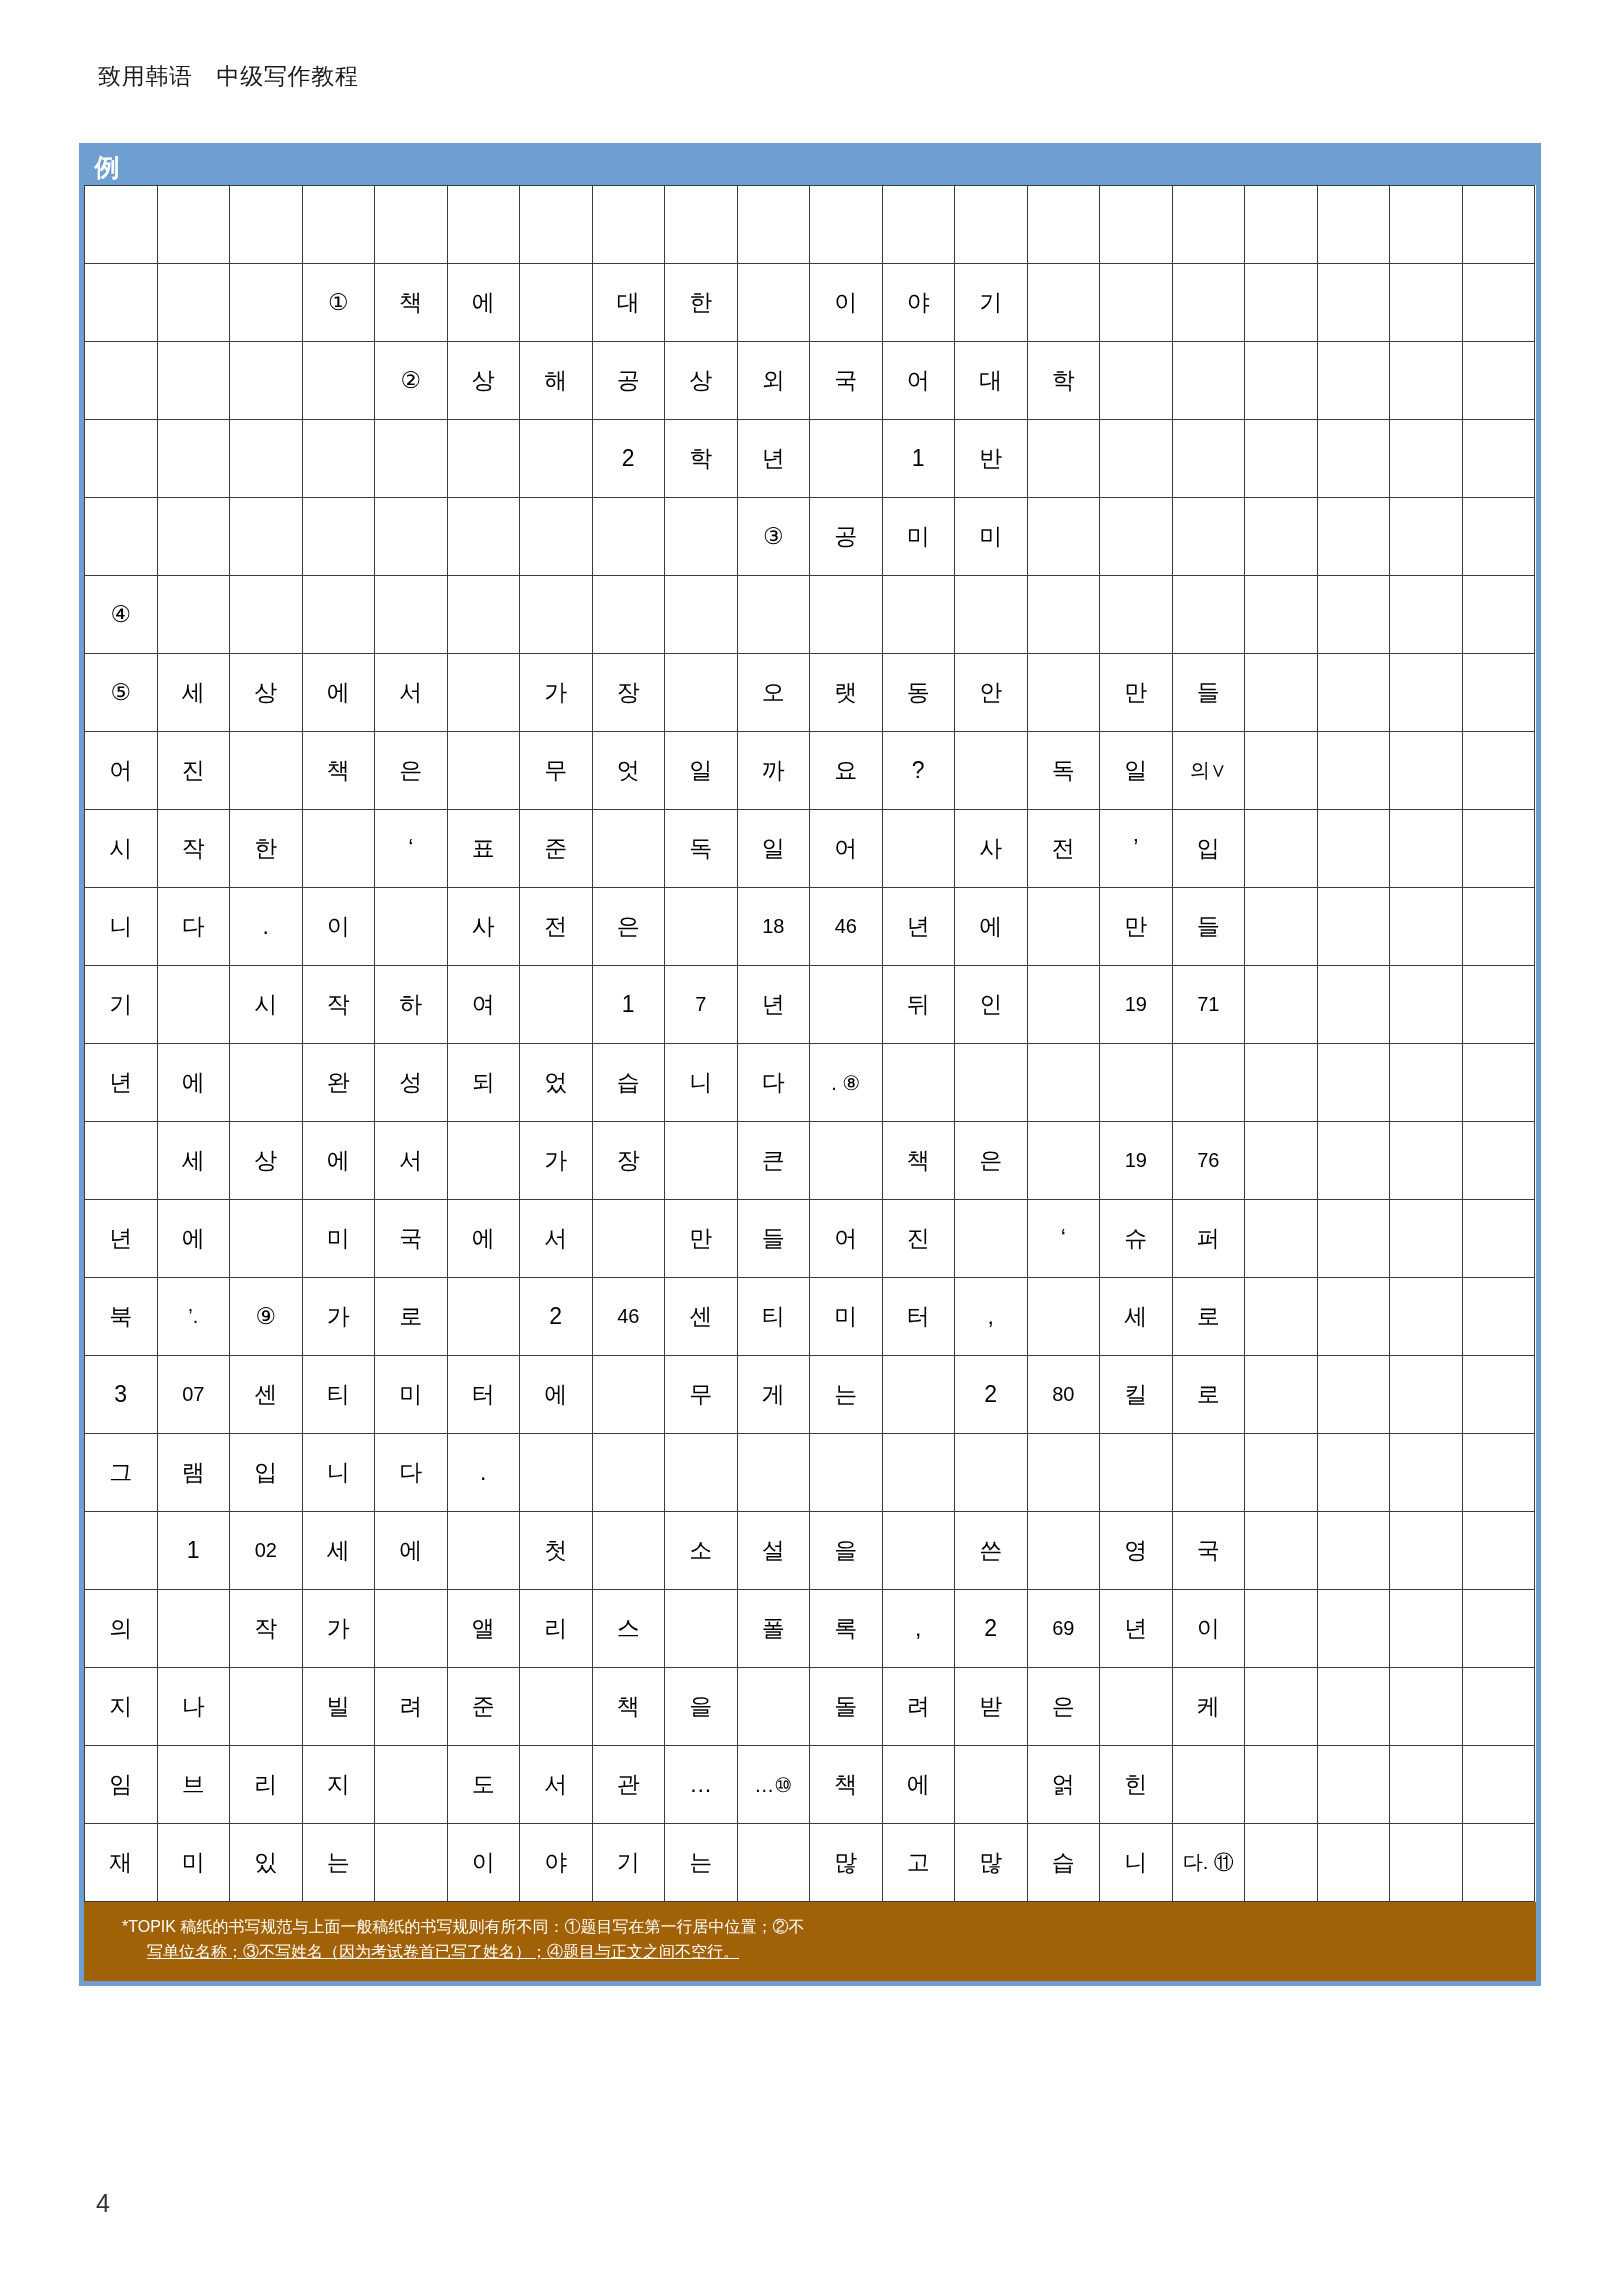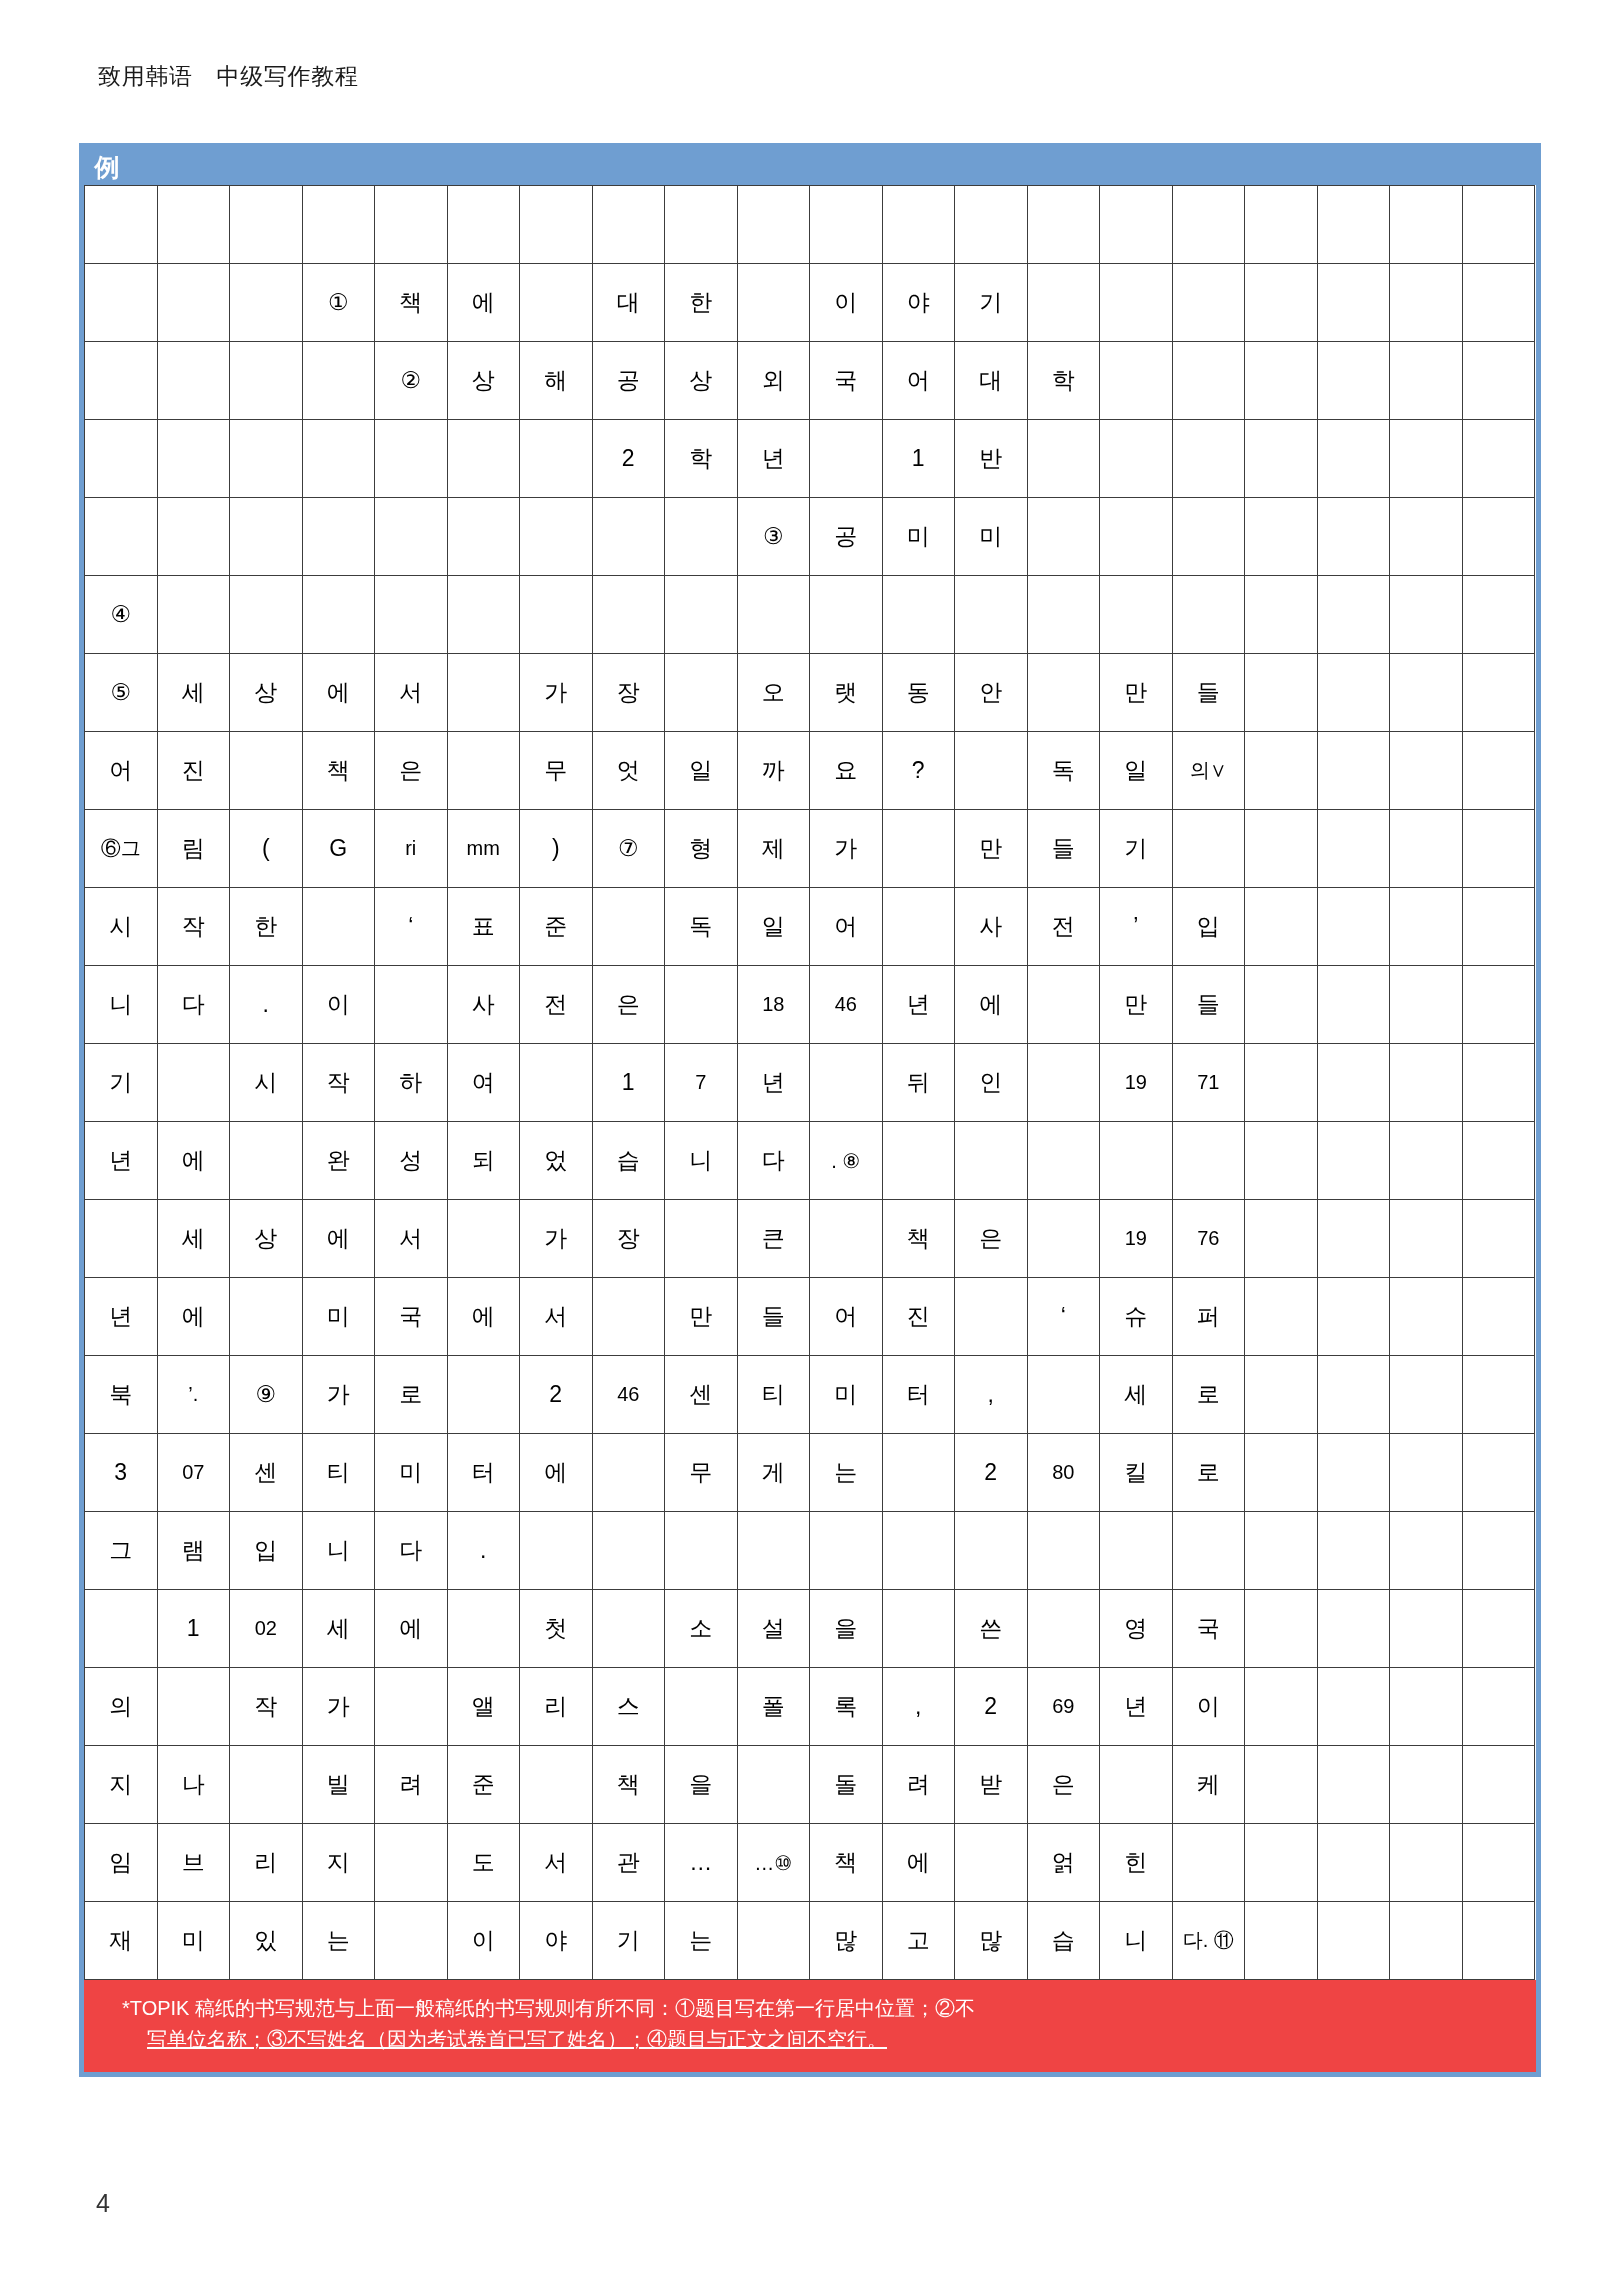--- a/index.html
+++ b/index.html
@@ -61,23 +61,23 @@
     vertical-align: middle;
     font-size: 23px;
     padding: 0;
     overflow: hidden;
     white-space: nowrap;
   }
   table.grid td.small {
     font-size: 20px;
   }
   .footnote {
-    background: #ef4444;
+    background: #a16207;
     color: #ffffff;
-    font-size: 20px;
+    font-size: 16px;
     line-height: 1.55;
     padding: 13.3px 38px 16.3px 38px;
     text-align: justify;
   }
   .footnote .l2 {
     display: block;
     text-indent: 25px;
     text-decoration: underline;
   }
   .page-number {
@@ -269,42 +269,20 @@
             <td></td>
             <td>독</td>
             <td>일</td>
             <td class="small">의∨</td>
             <td></td>
             <td></td>
             <td></td>
             <td></td>
           </tr>
           <tr>
-            <td class="small">⑥그</td>
-            <td>림</td>
-            <td>(</td>
-            <td>G</td>
-            <td class="small">ri</td>
-            <td class="small">mm</td>
-            <td>)</td>
-            <td>⑦</td>
-            <td>형</td>
-            <td>제</td>
-            <td>가</td>
-            <td></td>
-            <td>만</td>
-            <td>들</td>
-            <td>기</td>
-            <td></td>
-            <td></td>
-            <td></td>
-            <td></td>
-            <td></td>
-          </tr>
-          <tr>
             <td>시</td>
             <td>작</td>
             <td>한</td>
             <td></td>
             <td>‘</td>
             <td>표</td>
             <td>준</td>
             <td></td>
             <td>독</td>
             <td>일</td>

